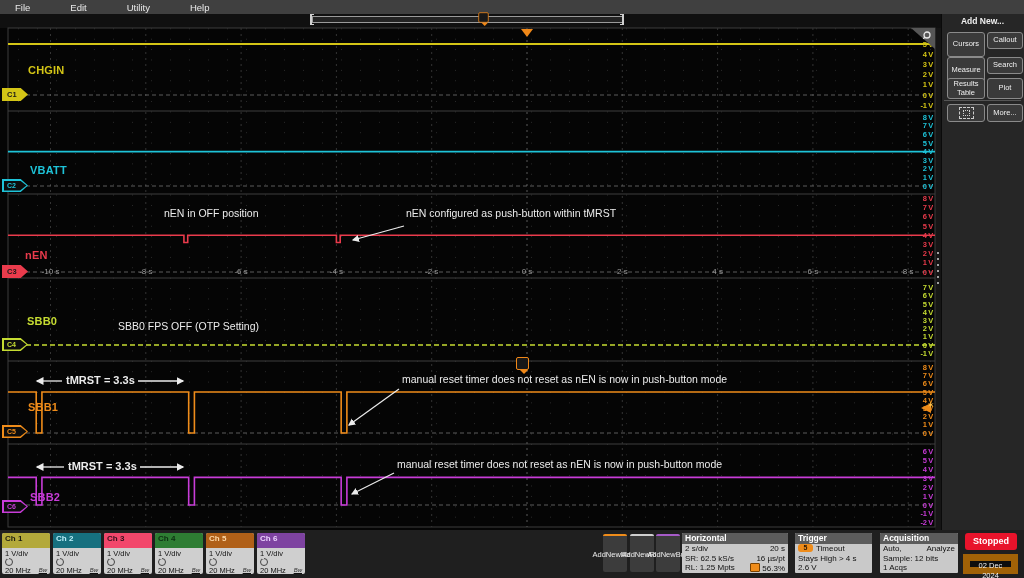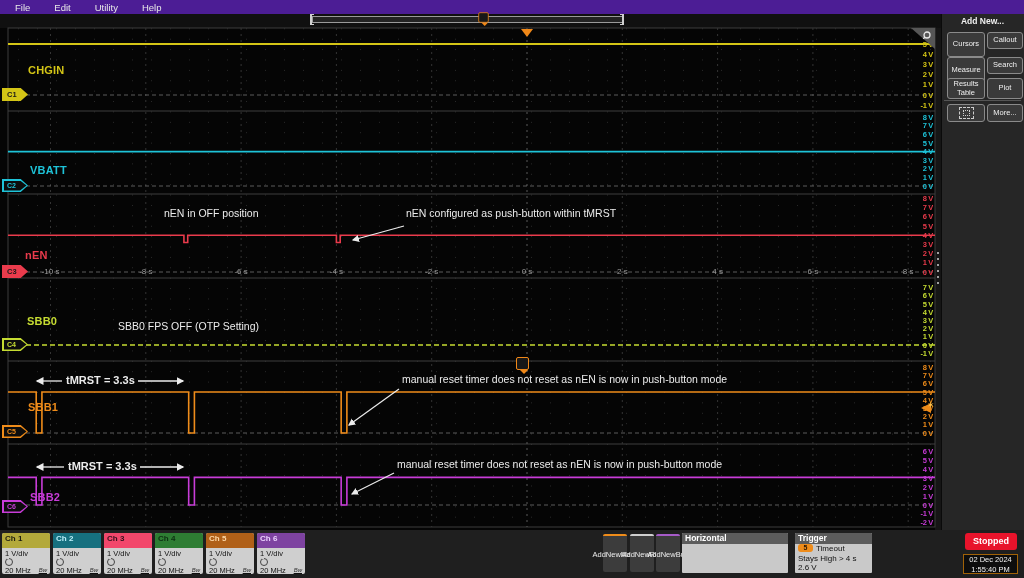--- a/index.html
+++ b/index.html
@@ -1,19 +1,19 @@
 <!DOCTYPE html>
 <html><head>
 <meta charset="utf-8">
 <style>
   html,body{margin:0;padding:0;background:#000;}
   .screen{position:relative;width:1024px;height:578px;background:#101010;overflow:hidden;
           font-family:"Liberation Sans","DejaVu Sans",sans-serif;-webkit-font-smoothing:antialiased;}
   
-  .menubar{position:absolute;left:0;top:0;width:1024px;height:14px;background:#4c1d95;display:flex;align-items:center;gap:24px;padding-left:15px;box-sizing:border-box;}
+  .menubar{position:absolute;left:0;top:0;width:1024px;height:14px;background:#404040;display:flex;align-items:center;gap:40px;padding-left:15px;box-sizing:border-box;}
   .menu-item{font-size:9.5px;color:#e8e8e8;}
   .tabbar{position:absolute;left:0;top:14px;width:941px;height:14px;background:#2d2d2d;border-bottom:1px solid #090909;}
   .tabtitle{position:absolute;left:8px;top:2px;font-size:9.5px;color:#f2f2f2;}
   .recbar{position:absolute;left:312px;top:16px;width:311px;height:7px;border:1px solid #9a9a9a;background:#232323;box-sizing:border-box;}
   .bracket{position:absolute;top:14px;width:4px;height:11px;box-sizing:border-box;}
   .bracket.l{border-left:2px solid #cfcfcf;border-top:1px solid #cfcfcf;border-bottom:1px solid #cfcfcf;}
   .bracket.r{border-right:2px solid #cfcfcf;border-top:1px solid #cfcfcf;border-bottom:1px solid #cfcfcf;}
   
   .plotbg{position:absolute;left:0;top:28px;width:941px;height:502px;background:#050505;}
   .dots{position:absolute;left:8px;top:28px;width:927px;height:499px;
@@ -52,21 +52,21 @@
   .mhzrow{display:flex;justify-content:space-between;align-items:center;text-decoration:underline;}
   .bw{font-size:6px;color:#333;font-style:italic;}
   .addbtn{position:absolute;top:534px;width:24px;height:38px;background:#3c3c3c;border-radius:2px;color:#ececec;font-size:7.5px;text-align:center;display:flex;align-items:center;justify-content:center;line-height:1.2;border-top:2px solid #888;box-sizing:border-box;}
   .panel{position:absolute;top:533px;height:40px;background:#c9c9c9;border-radius:1px;overflow:hidden;}
   .phdr{height:11px;background:#5c5c5c;color:#fff;font-size:8.5px;font-weight:bold;line-height:11px;padding-left:3px;}
   .pbody{padding:0 3px;}
   .prow{display:flex;justify-content:space-between;font-size:8px;color:#111;line-height:9.6px;}
   .posicon{display:inline-block;width:8px;height:7px;background:#ef8c1a;border:1px solid #7a4200;border-radius:1px;margin-right:2px;vertical-align:-1px;}
   .t5badge{display:inline-block;width:15px;height:8px;background:#ef8c1a;border-radius:3px;color:#2b1600;font-size:7px;font-weight:bold;line-height:8px;text-align:center;margin-right:3px;}
   .stopped{position:absolute;left:965px;top:533px;width:52px;height:17px;background:#e8132b;border-radius:3px;color:#fff;font-size:9px;font-weight:bold;text-align:center;line-height:17px;}
-  .datetime{position:absolute;left:963px;top:554px;width:55px;height:20px;background:#0d0d0d;border:1px solid #a16207;color:#f2f2f2;font-size:7.5px;text-align:center;line-height:10px;box-sizing:border-box;}
+  .datetime{position:absolute;left:963px;top:554px;width:55px;height:20px;background:#0d0d0d;border:7px solid #a16207;color:#f2f2f2;font-size:7.5px;text-align:center;line-height:10px;box-sizing:border-box;}
 </style>
 </head>
 <body>
 
 <div class="screen">
 
   <div class="menubar" id="menubar">
       <div class="menu-item">File</div>
       <div class="menu-item">Edit</div>
       <div class="menu-item">Utility</div>
@@ -327,38 +327,67 @@
       </div>
       <div class="addbtn" style="left: 656px; border-top-color: rgb(166, 91, 200);">
         <div>Add</div>
         <div>New</div>
         <div>Bus</div>
       </div>
     </div>
 
   <div class="panel" style="left:682px;width:106px;">
     <div class="phdr">Horizontal</div>
+    <div class="pbody">
+      <div class="prow">
+          <span>2 s/div</span>
+          <span>20 s</span>
+        </div>
+      <div class="prow">
+          <span>SR: 62.5 kS/s</span>
+          <span>16 µs/pt</span>
+        </div>
+      <div class="prow">
+          <span>RL: 1.25 Mpts</span>
+          <span><i class="posicon"></i><span>56.3%</span></span>
+        </div>
+    </div>
   </div>
 
   <div class="panel" style="left:795px;width:77px;">
     <div class="phdr">Trigger</div>
     <div class="pbody">
       <div class="prow" style="justify-content:flex-start;">
           <span class="t5badge">5</span>
           <span>Timeout</span>
         </div>
       <div class="prow">
           <span>Stays High &gt; 4 s</span>
         </div>
       <div class="prow">
           <span>2.6 V</span>
         </div>
     </div>
   </div>
 
+  <div class="panel" style="left:880px;width:78px;">
+    <div class="phdr">Acquisition</div>
+    <div class="pbody">
+      <div class="prow">
+          <span>Auto,</span>
+          <span>Analyze</span>
+        </div>
+      <div class="prow">
+          <span>Sample: 12 bits</span>
+        </div>
+      <div class="prow">
+          <span>1 Acqs</span>
+        </div>
+    </div>
+  </div>
 
   <div class="stopped">Stopped</div>
   <div class="datetime">
     <div>02 Dec 2024</div>
     <div>1:55:40 PM</div>
   </div>
 
 </div>
 
 </body></html>

